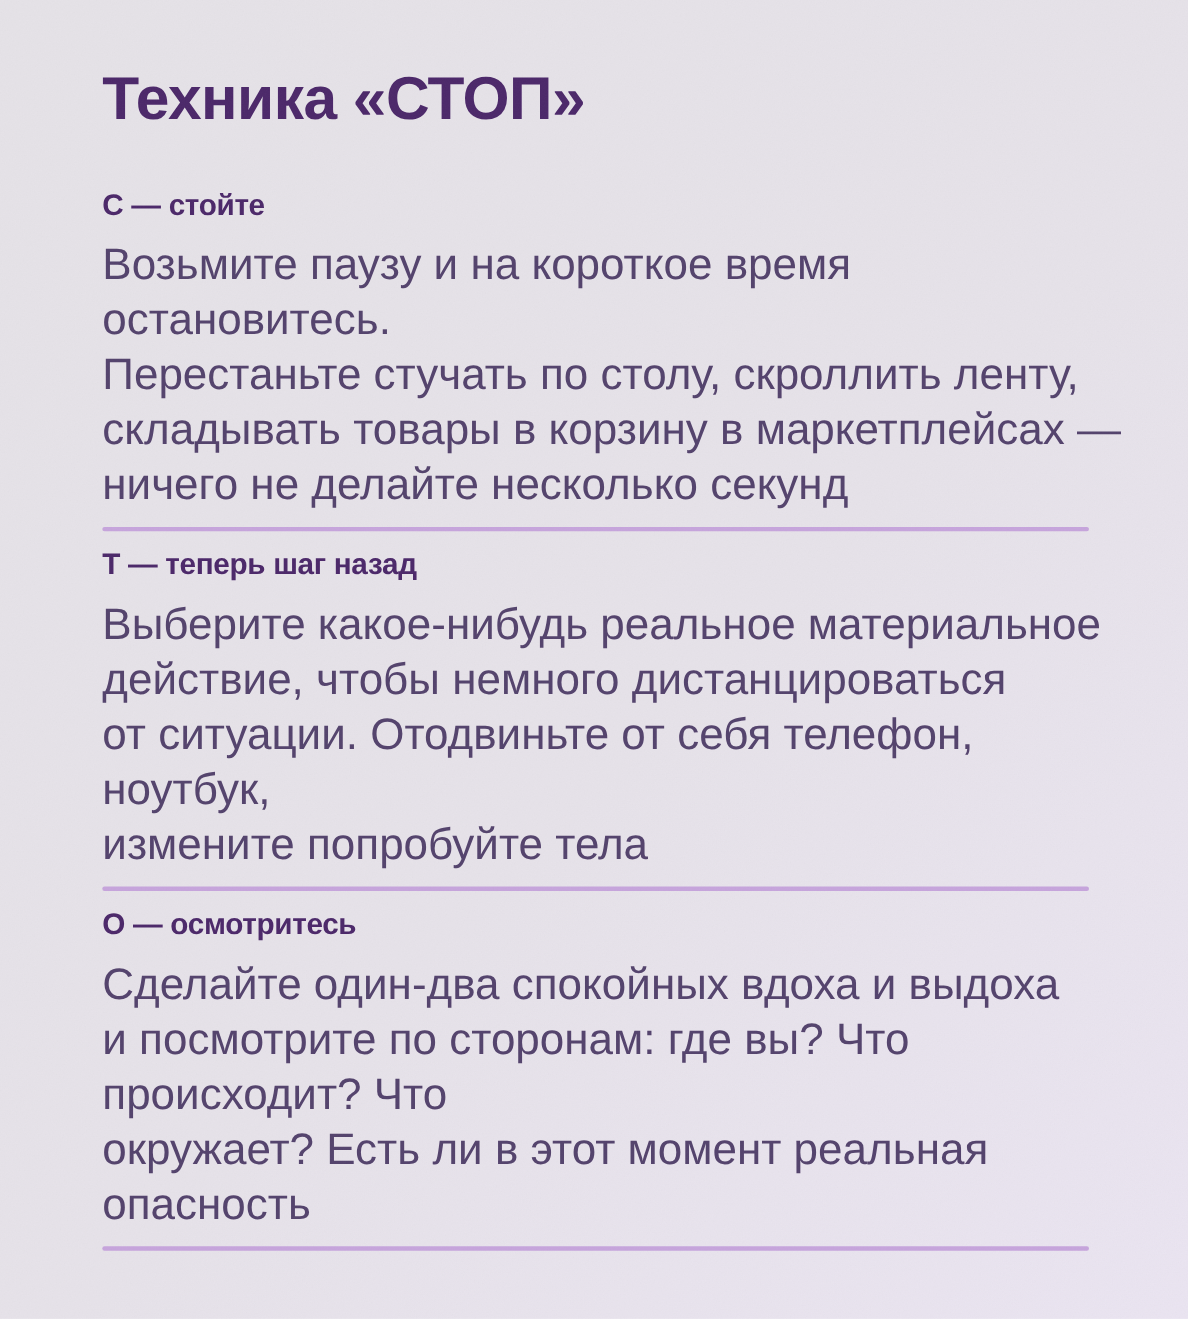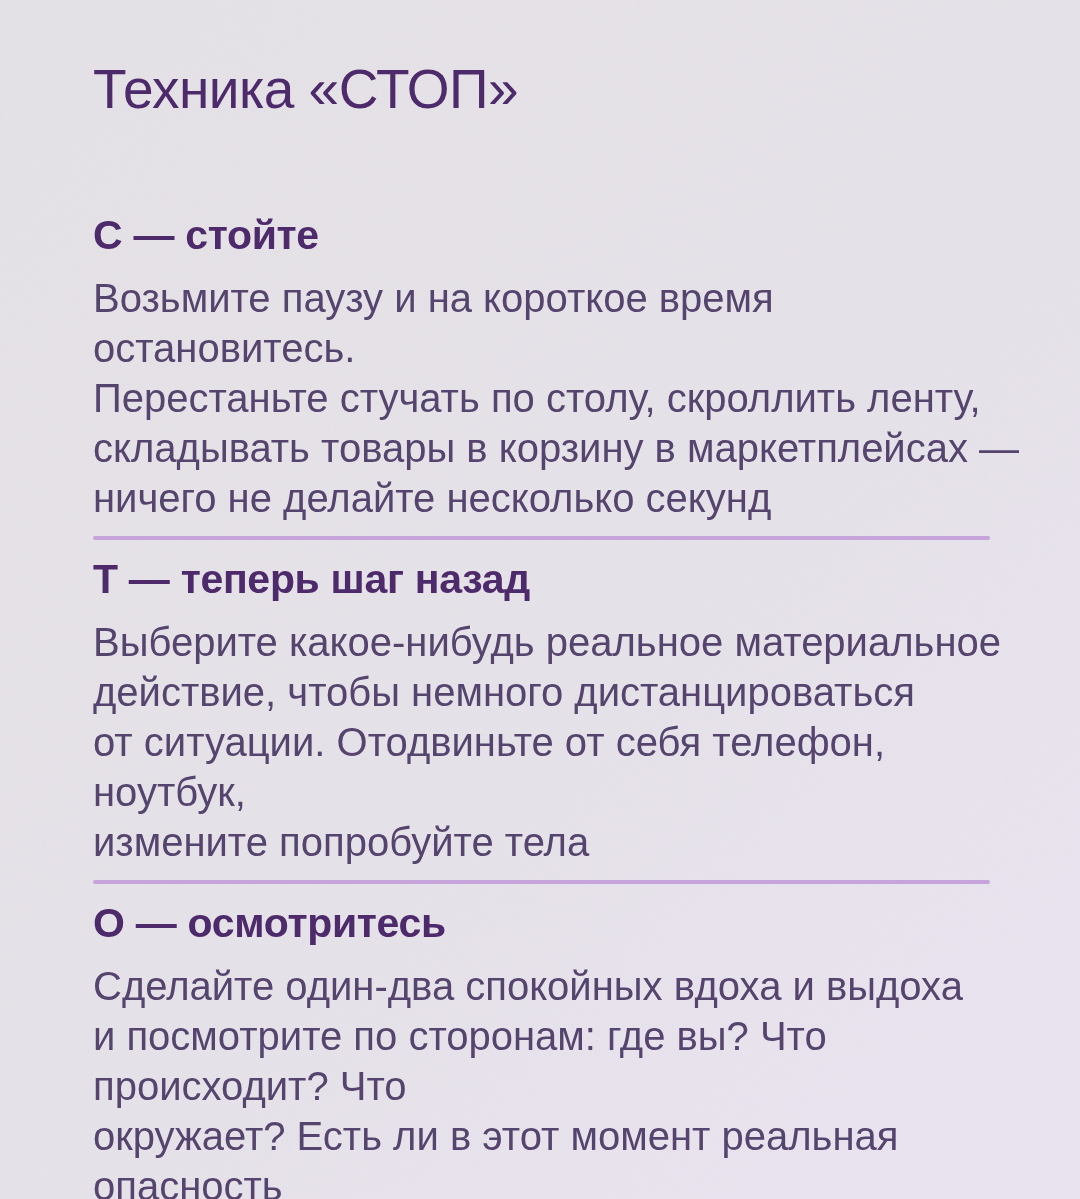--- a/index.html
+++ b/index.html
@@ -21,28 +21,28 @@
   .card{
     position:relative;
     width:1080px;
     height:1199px;
     padding:56px 48px 0 93px;
     z-index:1;
   }
   .title{
     font-size:55px;
     line-height:1.2;
-    font-weight:400;
+    font-weight:700;
     letter-spacing:-0.5px;
     color:var(--heading);
-    margin-bottom:88px;
+    margin-bottom:48px;
     white-space:pre-line;
   }
   .section-heading{
-    font-size:41px;
+    font-size:27px;
     line-height:1.22;
     font-weight:700;
     letter-spacing:-0.3px;
     color:var(--heading);
     margin-bottom:13px;
     white-space:pre-line;
   }
   .section-body{
     font-size:40px;
     line-height:1.25;

